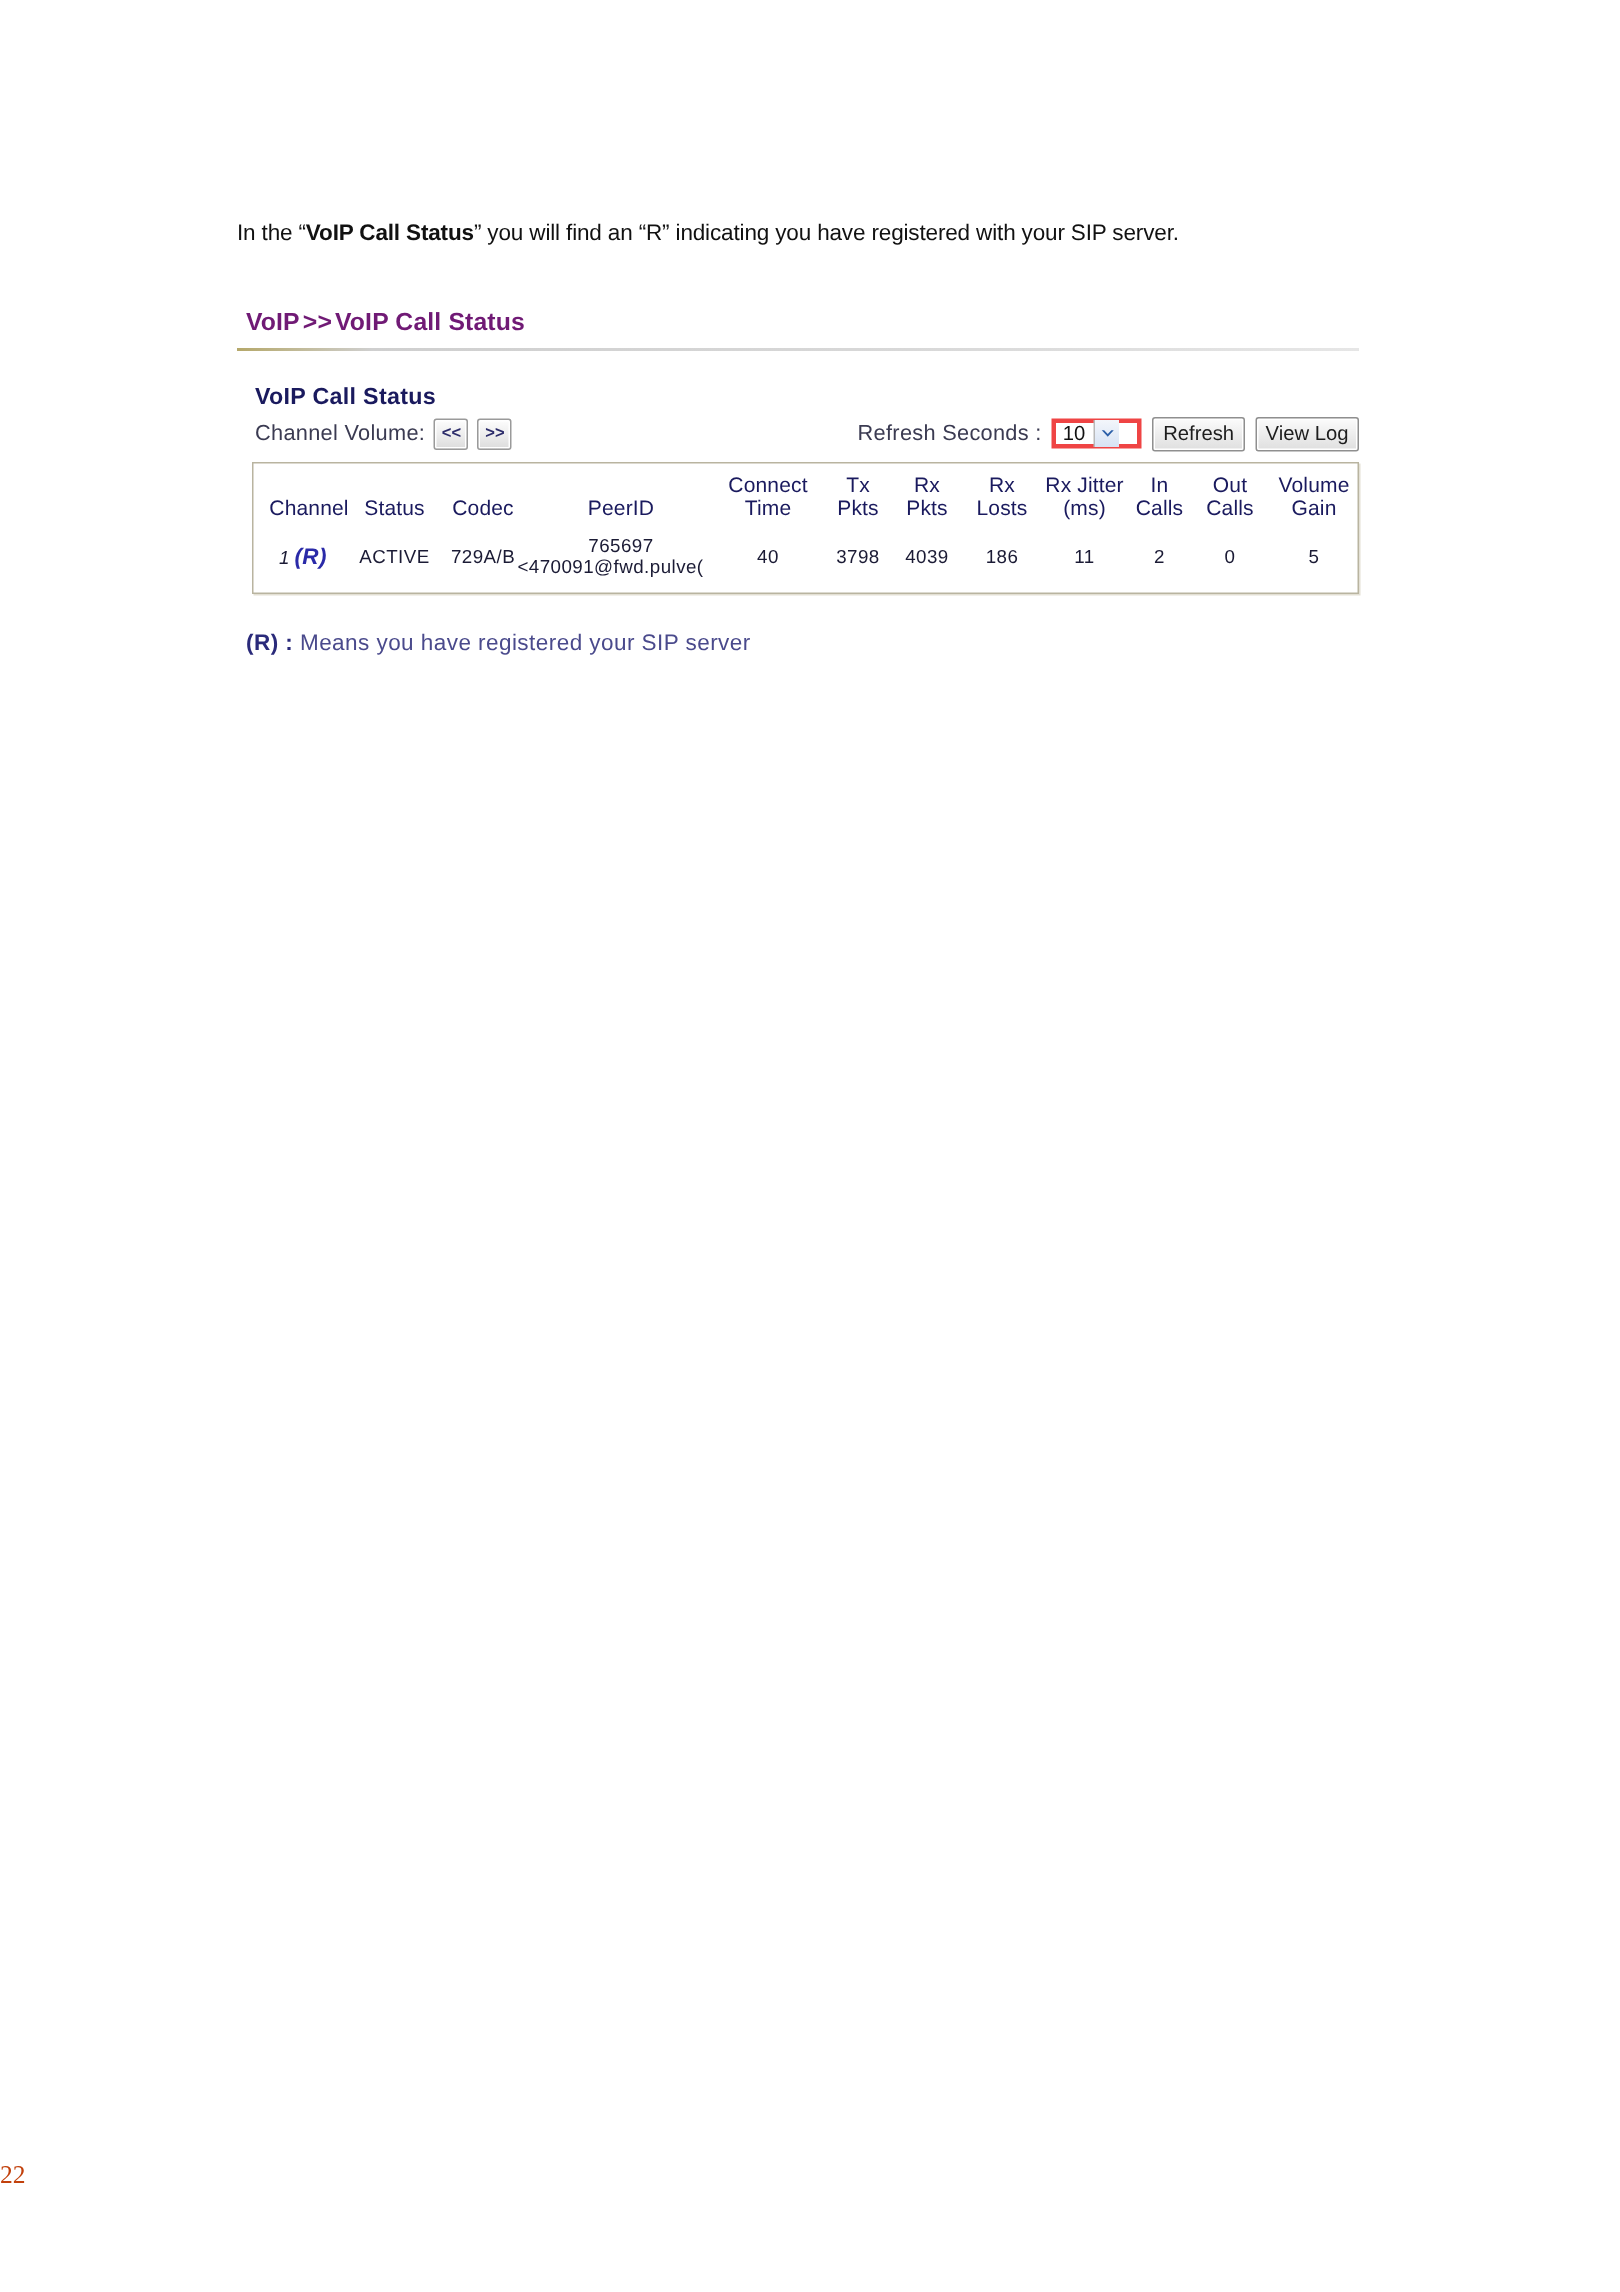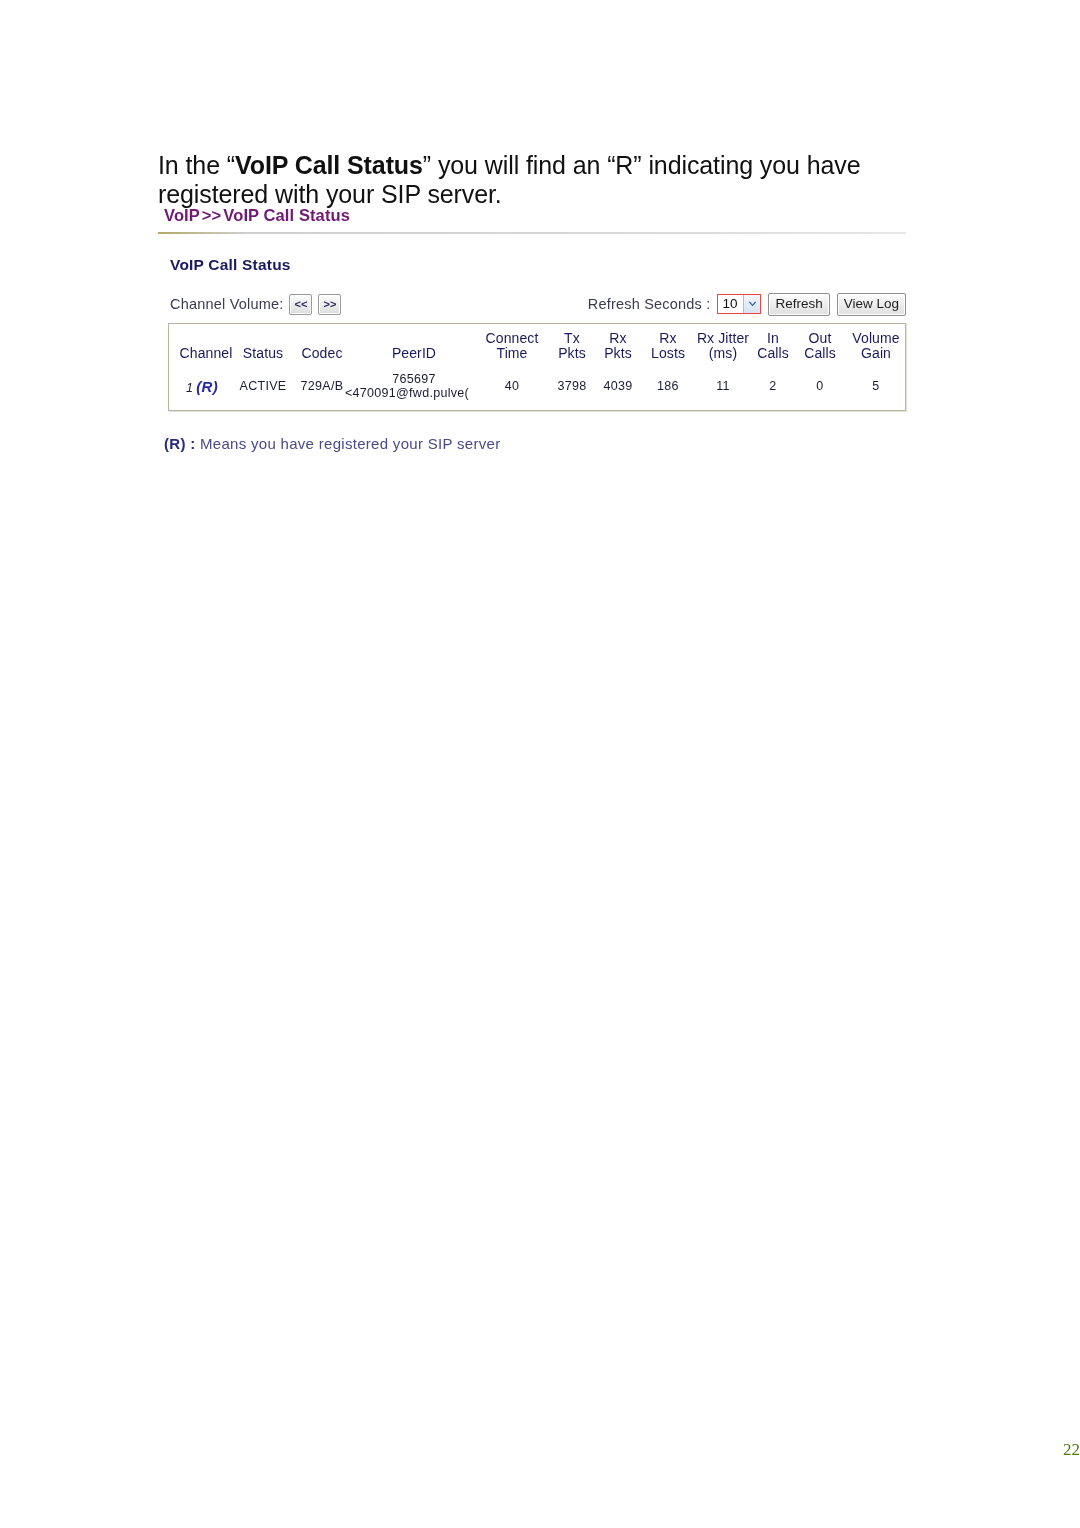--- a/index.html
+++ b/index.html
@@ -22,21 +22,21 @@
     inset: 0;
     background: #ffffff;
   }
 
   
   .intro {
     position: absolute;
     left: 158px;
     top: 126px;
     width: 790px;
-    font-size: 25px;
+    font-size: 15px;
     line-height: 29px;
     color: #111111;
     letter-spacing: -0.1px;
   }
   .intro b { font-weight: bold; }
 
   
   .ui {
     position: absolute;
     left: 158px;
@@ -65,21 +65,21 @@
     margin-top: 22px;
     padding-left: 12px;
     font-size: 15.5px;
     font-weight: bold;
     color: #1a1a5e;
     letter-spacing: 0.2px;
   }
 
   
   .toolbar {
-    margin-top: 17px;
+    margin-top: 2px;
     padding-left: 12px;
     height: 26px;
     display: flex;
     align-items: center;
     width: 748px;
     box-sizing: border-box;
   }
   .toolbar-label {
     font-size: 14.5px;
     color: #3b3b52;
@@ -109,23 +109,23 @@
   }
   .refresh-label {
     font-size: 14.5px;
     color: #3b3b52;
     letter-spacing: 0.2px;
   }
   .select {
     display: inline-flex;
     align-items: center;
     height: 20px;
-    border: 1px solid #ef4444;
+    border: 3px solid #ef4444;
     background: #ffffff;
-    padding: 0 0 0 4px;
+    padding: 0 12px 0 4px;
     font-size: 13.5px;
     color: #111;
     box-sizing: border-box;
     justify-content: center;
   }
   .select .val {
     min-width: 18px;
     text-align: left;
     padding-right: 3px;
     line-height: 18px;
@@ -219,24 +219,24 @@
     font-weight: bold;
     color: #2a2a7a;
   }
 
   
   .page-number {
     position: absolute;
     left: 0;
     right: 0;
     top: 1440px;
-    text-align: right;
+    text-align: left;
     font-family: "Liberation Serif", serif;
     font-size: 17px;
-    color: #4d7c0f;
+    color: #c2410c;
   }
 </style>
 </head>
 <body>
 
 <div class="page">
 
   <p class="intro">
     <span>In the “</span><b>VoIP Call Status</b><span>” you will find an “R” indicating you have registered with your SIP server.</span>
   </p>

